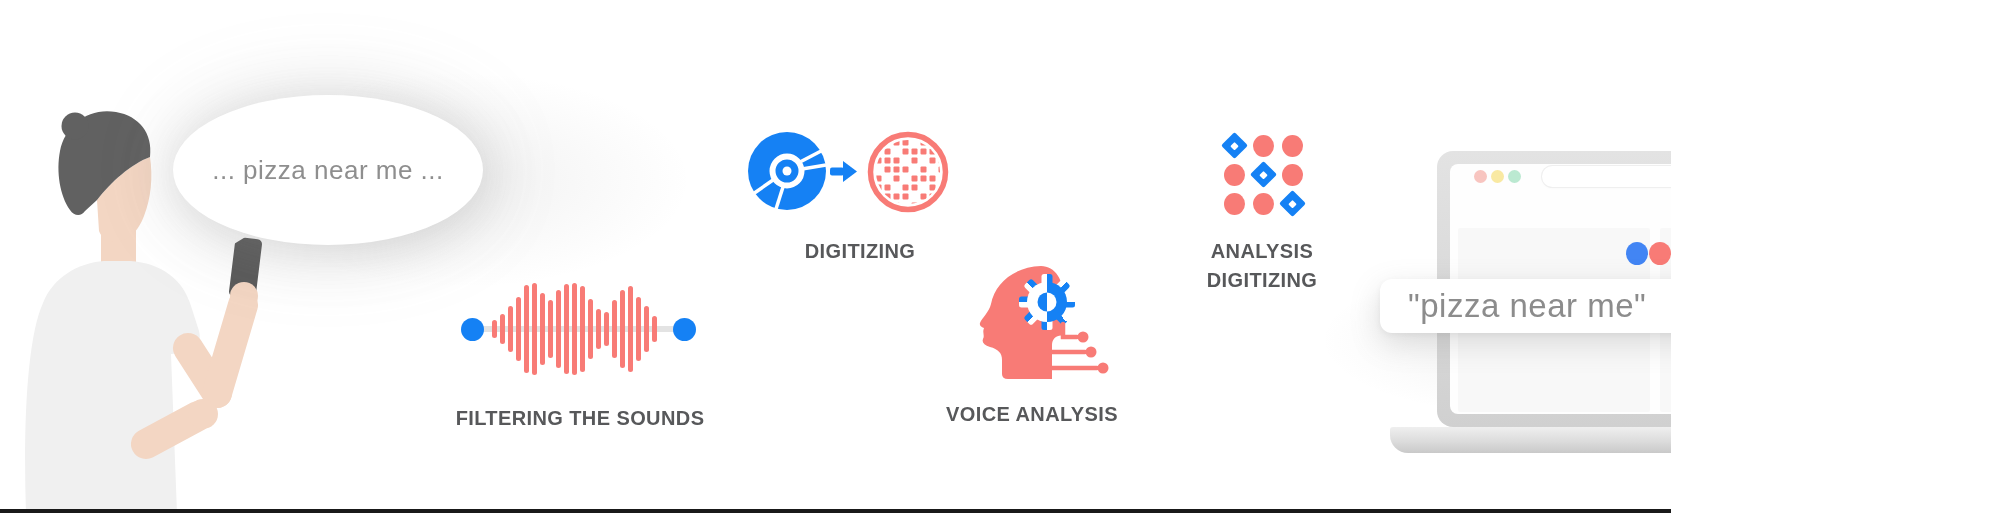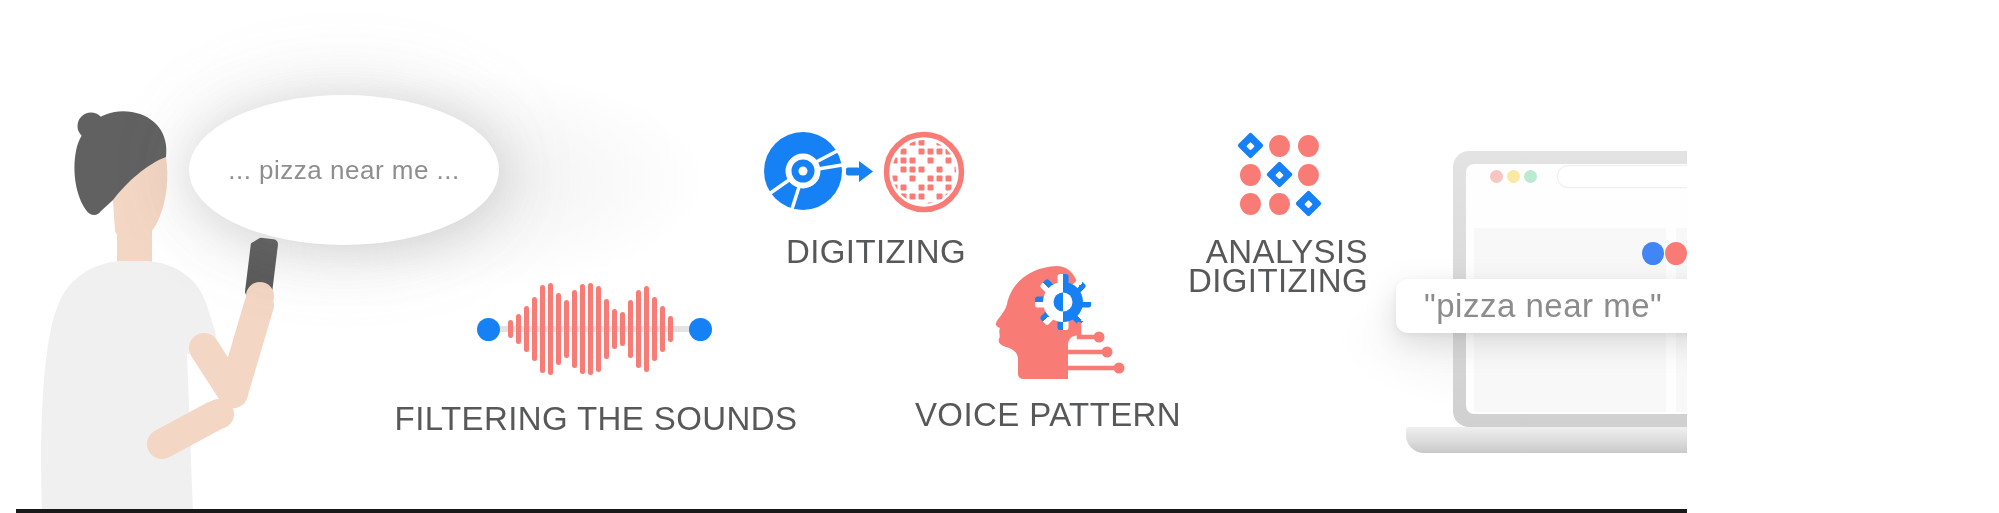--- a/index.html
+++ b/index.html
@@ -1,20 +1,19 @@
 <!DOCTYPE html>
 <html style="--red: #F87B76; --blue: #1581F4; --green: #11CB82; --label: #57585A; --bubble-text: #8E8E8E; --search-text: #8C8C8C; --skin: #F3D6C3; --hair: #616161; --shirt: #F0F0F0; --phone: #5A5A5A; --track: #E3E3E3;"><head>
 <meta charset="utf-8">
 <style>
   html,body{margin:0;padding:0;background:#fff;}
   #stage{
     position:relative; width:1671px; height:513px; overflow:hidden;
     background:#ffffff;
     font-family:"Liberation Sans", sans-serif;
-    margin-left:16px;
   }
   .abs{position:absolute;}
 
   
   .halo{
     position:absolute; pointer-events:none;
     background:radial-gradient(closest-side, rgba(120,120,120,0.10), rgba(120,120,120,0.0) 72%);
   }
 
   
@@ -28,22 +27,22 @@
     left:198px; top:218px; width:58px; height:48px; background:#fff;
     clip-path:polygon(42% 0, 100% 26%, 0 100%);
   }
   #speech-bubble-text{
     color:var(--bubble-text); font-size:26px; letter-spacing:0.5px; white-space:nowrap;
   }
 
   
   .step-label{
     position:absolute; transform:translateX(-50%);
-    font-weight:normal; font-size:33px; letter-spacing:0.4px;
-    color:var(--label); white-space:nowrap; text-align:right; line-height:29px;
+    font-weight:bold; font-size:20px; letter-spacing:0.4px;
+    color:var(--label); white-space:nowrap; text-align:center; line-height:29px;
   }
 
   
   #waveform{ left:450px; top:283px; width:260px; height:92px; }
   #waveform-track{
     position:absolute; left:22px; top:43px; width:212px; height:6px;
     border-radius:3px; background:var(--track);
   }
   #waveform-bars{
     position:absolute; left:42px; top:0; height:92px;
@@ -275,21 +274,21 @@
       <path d="M 103 66 L 103 79 L 117 79"></path>
       <path d="M 90 94 L 125 94"></path>
       <path d="M 90 110 L 137 110"></path>
     </g>
     <g class="fill-red">
       <circle cx="123" cy="79" r="5.5"></circle>
       <circle cx="131" cy="94" r="5.5"></circle>
       <circle cx="143" cy="110" r="5.5"></circle>
     </g>
   </svg>
-  <div class="step-label" style="left:1032px; top:400px;">VOICE PATTERN</div>
+  <div class="step-label" style="left:1032px; top:400px;">VOICE ANALYSIS</div>
 
   <div class="abs" id="pattern-grid">
       <div class="pat-diamond">
         <div class="pat-diamond-core"></div>
       </div>
       <div class="pat-circle"></div>
       <div class="pat-circle"></div>
       <div class="pat-circle"></div>
       <div class="pat-diamond">
         <div class="pat-diamond-core"></div>

